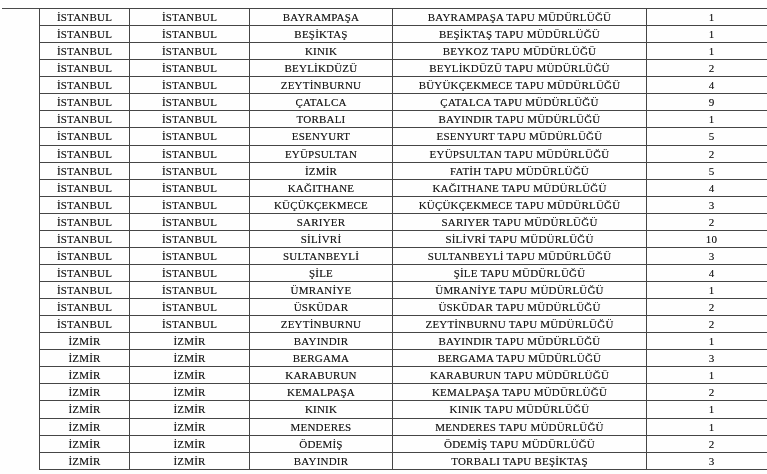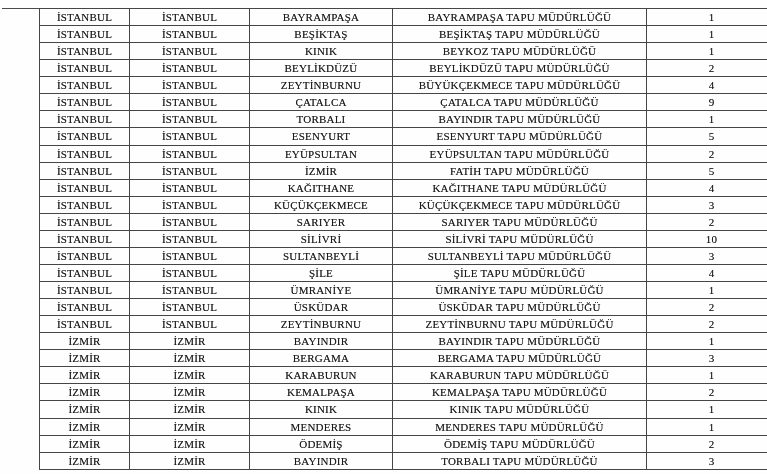--- a/index.html
+++ b/index.html
@@ -248,18 +248,18 @@
           <td>İZMİR</td>
           <td>İZMİR</td>
           <td>ÖDEMİŞ</td>
           <td>ÖDEMİŞ TAPU MÜDÜRLÜĞÜ</td>
           <td>2</td>
         </tr>
         <tr>
           <td>İZMİR</td>
           <td>İZMİR</td>
           <td>BAYINDIR</td>
-          <td>TORBALI TAPU MÜDÜRLÜĞÜ</td>
+          <td>TORBALI TAPU BEŞİKTAŞ</td>
           <td>3</td>
         </tr>
       </tbody>
   </table>
 </div>
 
 </body></html>

